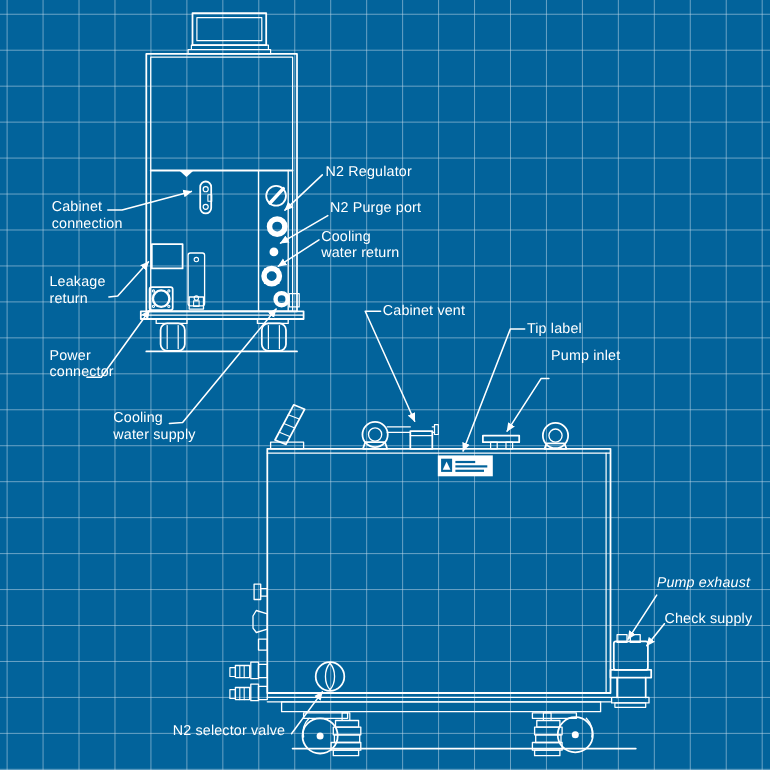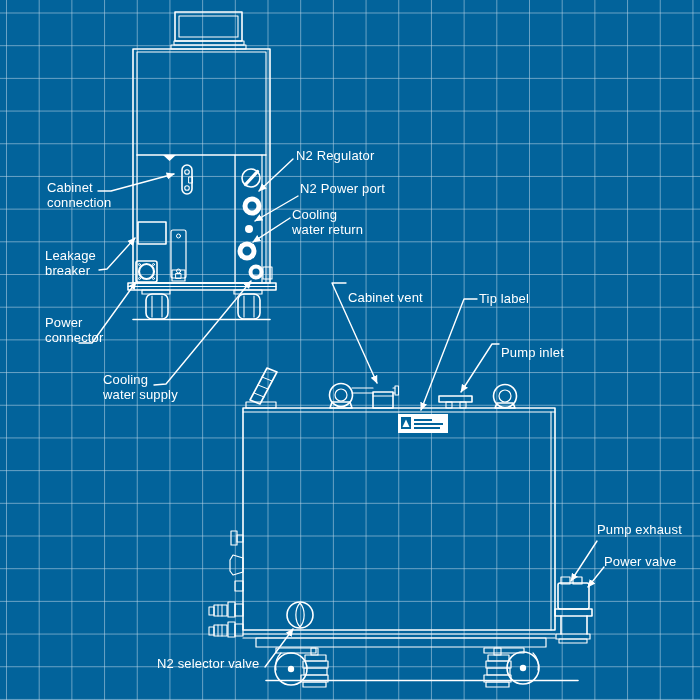--- a/index.html
+++ b/index.html
@@ -269,30 +269,30 @@
       <path d="M597,541 L571,581" marker-end="url(#arw)"></path>
       <path d="M604,567 L588,587" marker-end="url(#arw)"></path>
       <path d="M265,667 L293,629" marker-end="url(#arw)"></path>
     </g>
   </g>
 </svg>
 
 <div class="lbl" style="left:47px;top:181px;">Cabinet
 connection</div>
 <div class="lbl" style="left:45px;top:249px;">Leakage
-breaker</div>
+return</div>
 <div class="lbl" style="left:33px;top:316px;margin-left:12px;">Power
 connector</div>
 <div class="lbl" style="left:103px;top:373px;">Cooling
 water supply</div>
 <div class="lbl" style="left:296px;top:149px;">N2 Regulator</div>
-<div class="lbl" style="left:300px;top:182px;">N2 Power port</div>
+<div class="lbl" style="left:300px;top:182px;">N2 Purge port</div>
 <div class="lbl" style="left:292px;top:208px;">Cooling
 water return</div>
 
-<div class="lbl" style="left:348px;top:291px;">Cabinet vent</div>
+<div class="lbl" style="left:348px;top:275px;">Cabinet vent</div>
 <div class="lbl" style="left:479px;top:292px;text-align:center;">Tip label</div>
-<div class="lbl" style="left:501px;top:346px;">Pump inlet</div>
-<div class="lbl" style="left:597px;top:523px;">Pump exhaust</div>
-<div class="lbl" style="left:604px;top:555px;">Power valve</div>
+<div class="lbl" style="left:501px;top:316px;">Pump inlet</div>
+<div class="lbl" style="left:597px;top:523px;font-style:italic;">Pump exhaust</div>
+<div class="lbl" style="left:604px;top:555px;">Check supply</div>
 <div class="lbl" style="left:157px;top:657px;">N2 selector valve</div>
 
 </div>
 
 </body></html>

